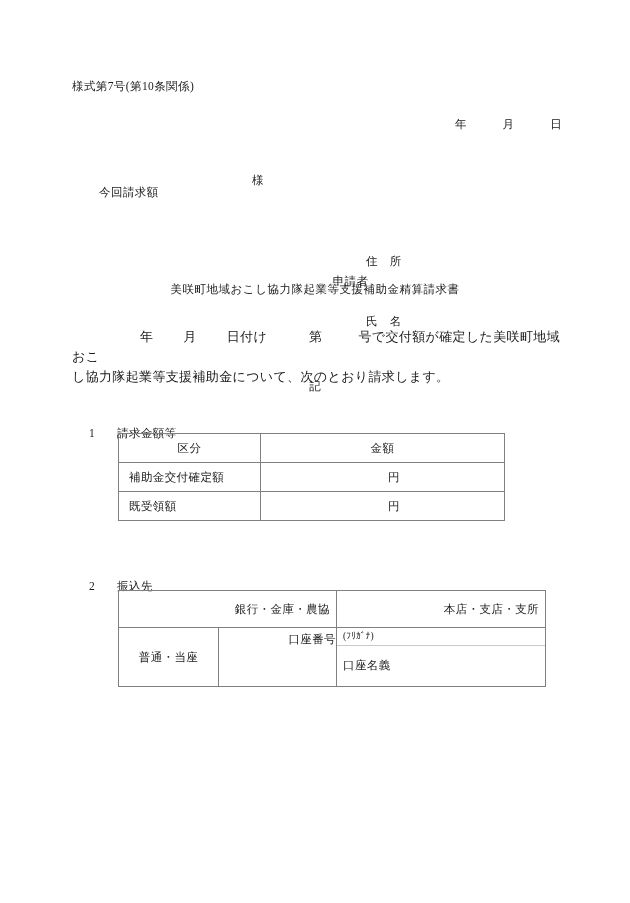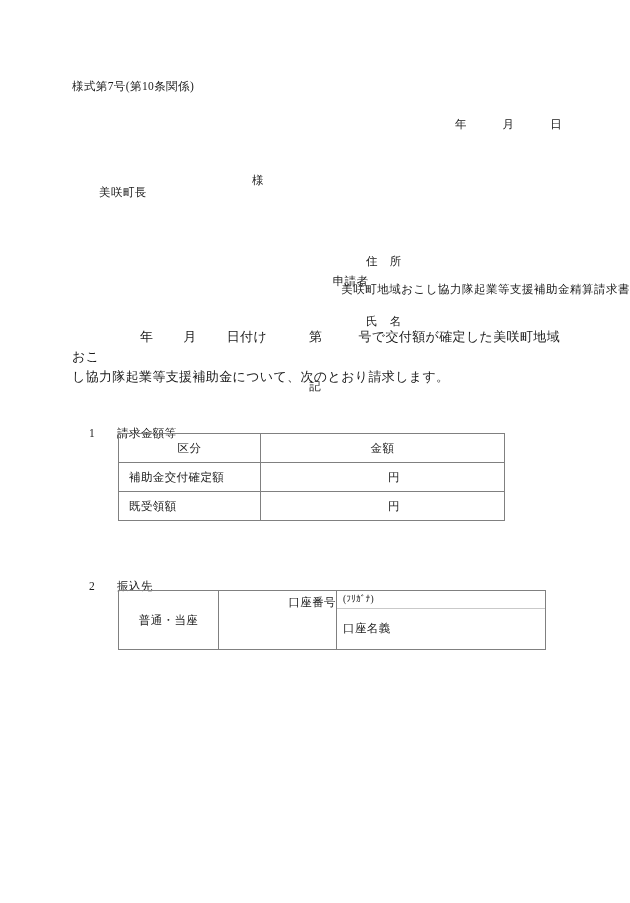--- a/index.html
+++ b/index.html
@@ -64,21 +64,21 @@
     position: absolute;
     left: 53px;
     top: 0;
   }
 
   
   #doc-title {
     left: 0;
     top: 282px;
     width: 630px;
-    text-align: right;
+    text-align: center;
     font-size: 11.5px;
     letter-spacing: 0.5px;
   }
 
   
   #body-paragraph {
     left: 72px;
     top: 327px;
     width: 488px;
     font-size: 13px;
@@ -208,21 +208,21 @@
 </head>
 <body>
 
 <div class="page">
 
   <div class="abs jp" id="form-number">様式第7号(第10条関係)</div>
 
   <div class="abs jp" id="date-line">年　　　月　　　日</div>
 
   <div class="abs jp" id="addressee-row">
-    <span class="name">美咲町長</span>
+    <span class="name">今回請求額</span>
     <span class="honorific">様</span>
   </div>
 
   <div class="abs jp" id="applicant-block">
     <div class="row">
       <span class="lead">申請者</span>
       <span class="field">住　所</span>
     </div>
     <div class="row">
       <span class="field">氏　名</span>
@@ -269,20 +269,24 @@
   </div>
 
   <table id="bank-table">
     <colgroup>
       <col class="c-type">
       <col class="c-acct">
       <col class="c-name">
     </colgroup>
     <tbody>
       <tr>
+        <td class="bank-inst" colspan="2">銀行・金庫・農協</td>
+        <td class="bank-branch">本店・支店・支所</td>
+      </tr>
+      <tr>
         <td class="acct-type">普通・当座</td>
         <td class="acct-number">口座番号</td>
         <td class="holder-cell">
           <span class="holder-inner">
             <span class="holder-kana">(ﾌﾘｶﾞﾅ)</span>
             <span class="holder-name">口座名義</span>
           </span>
         </td>
       </tr>
     </tbody>

